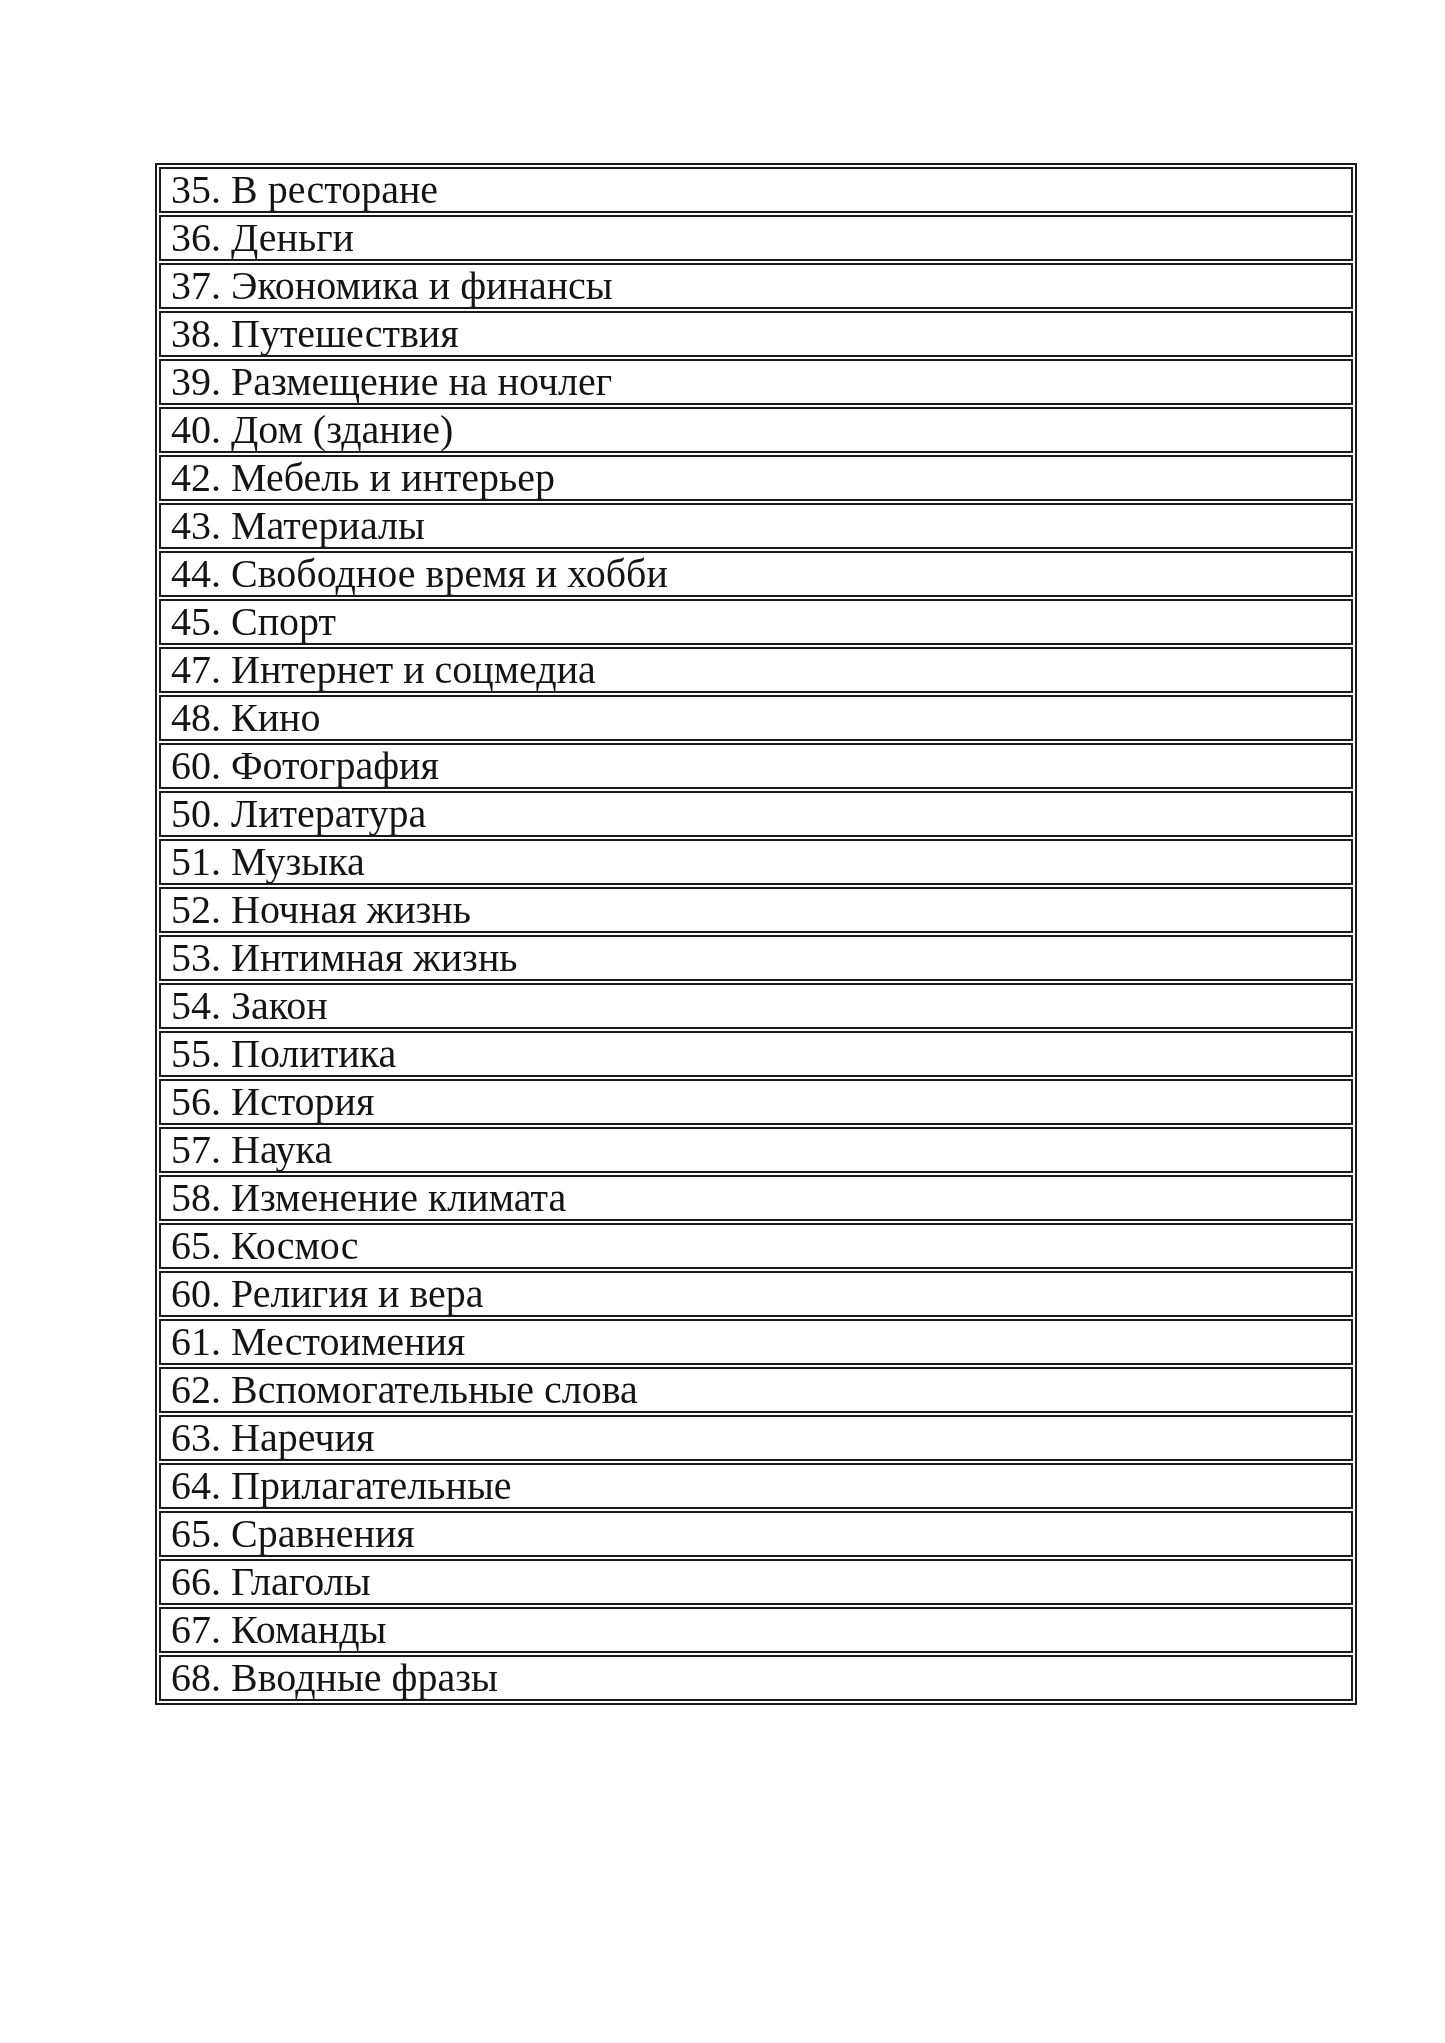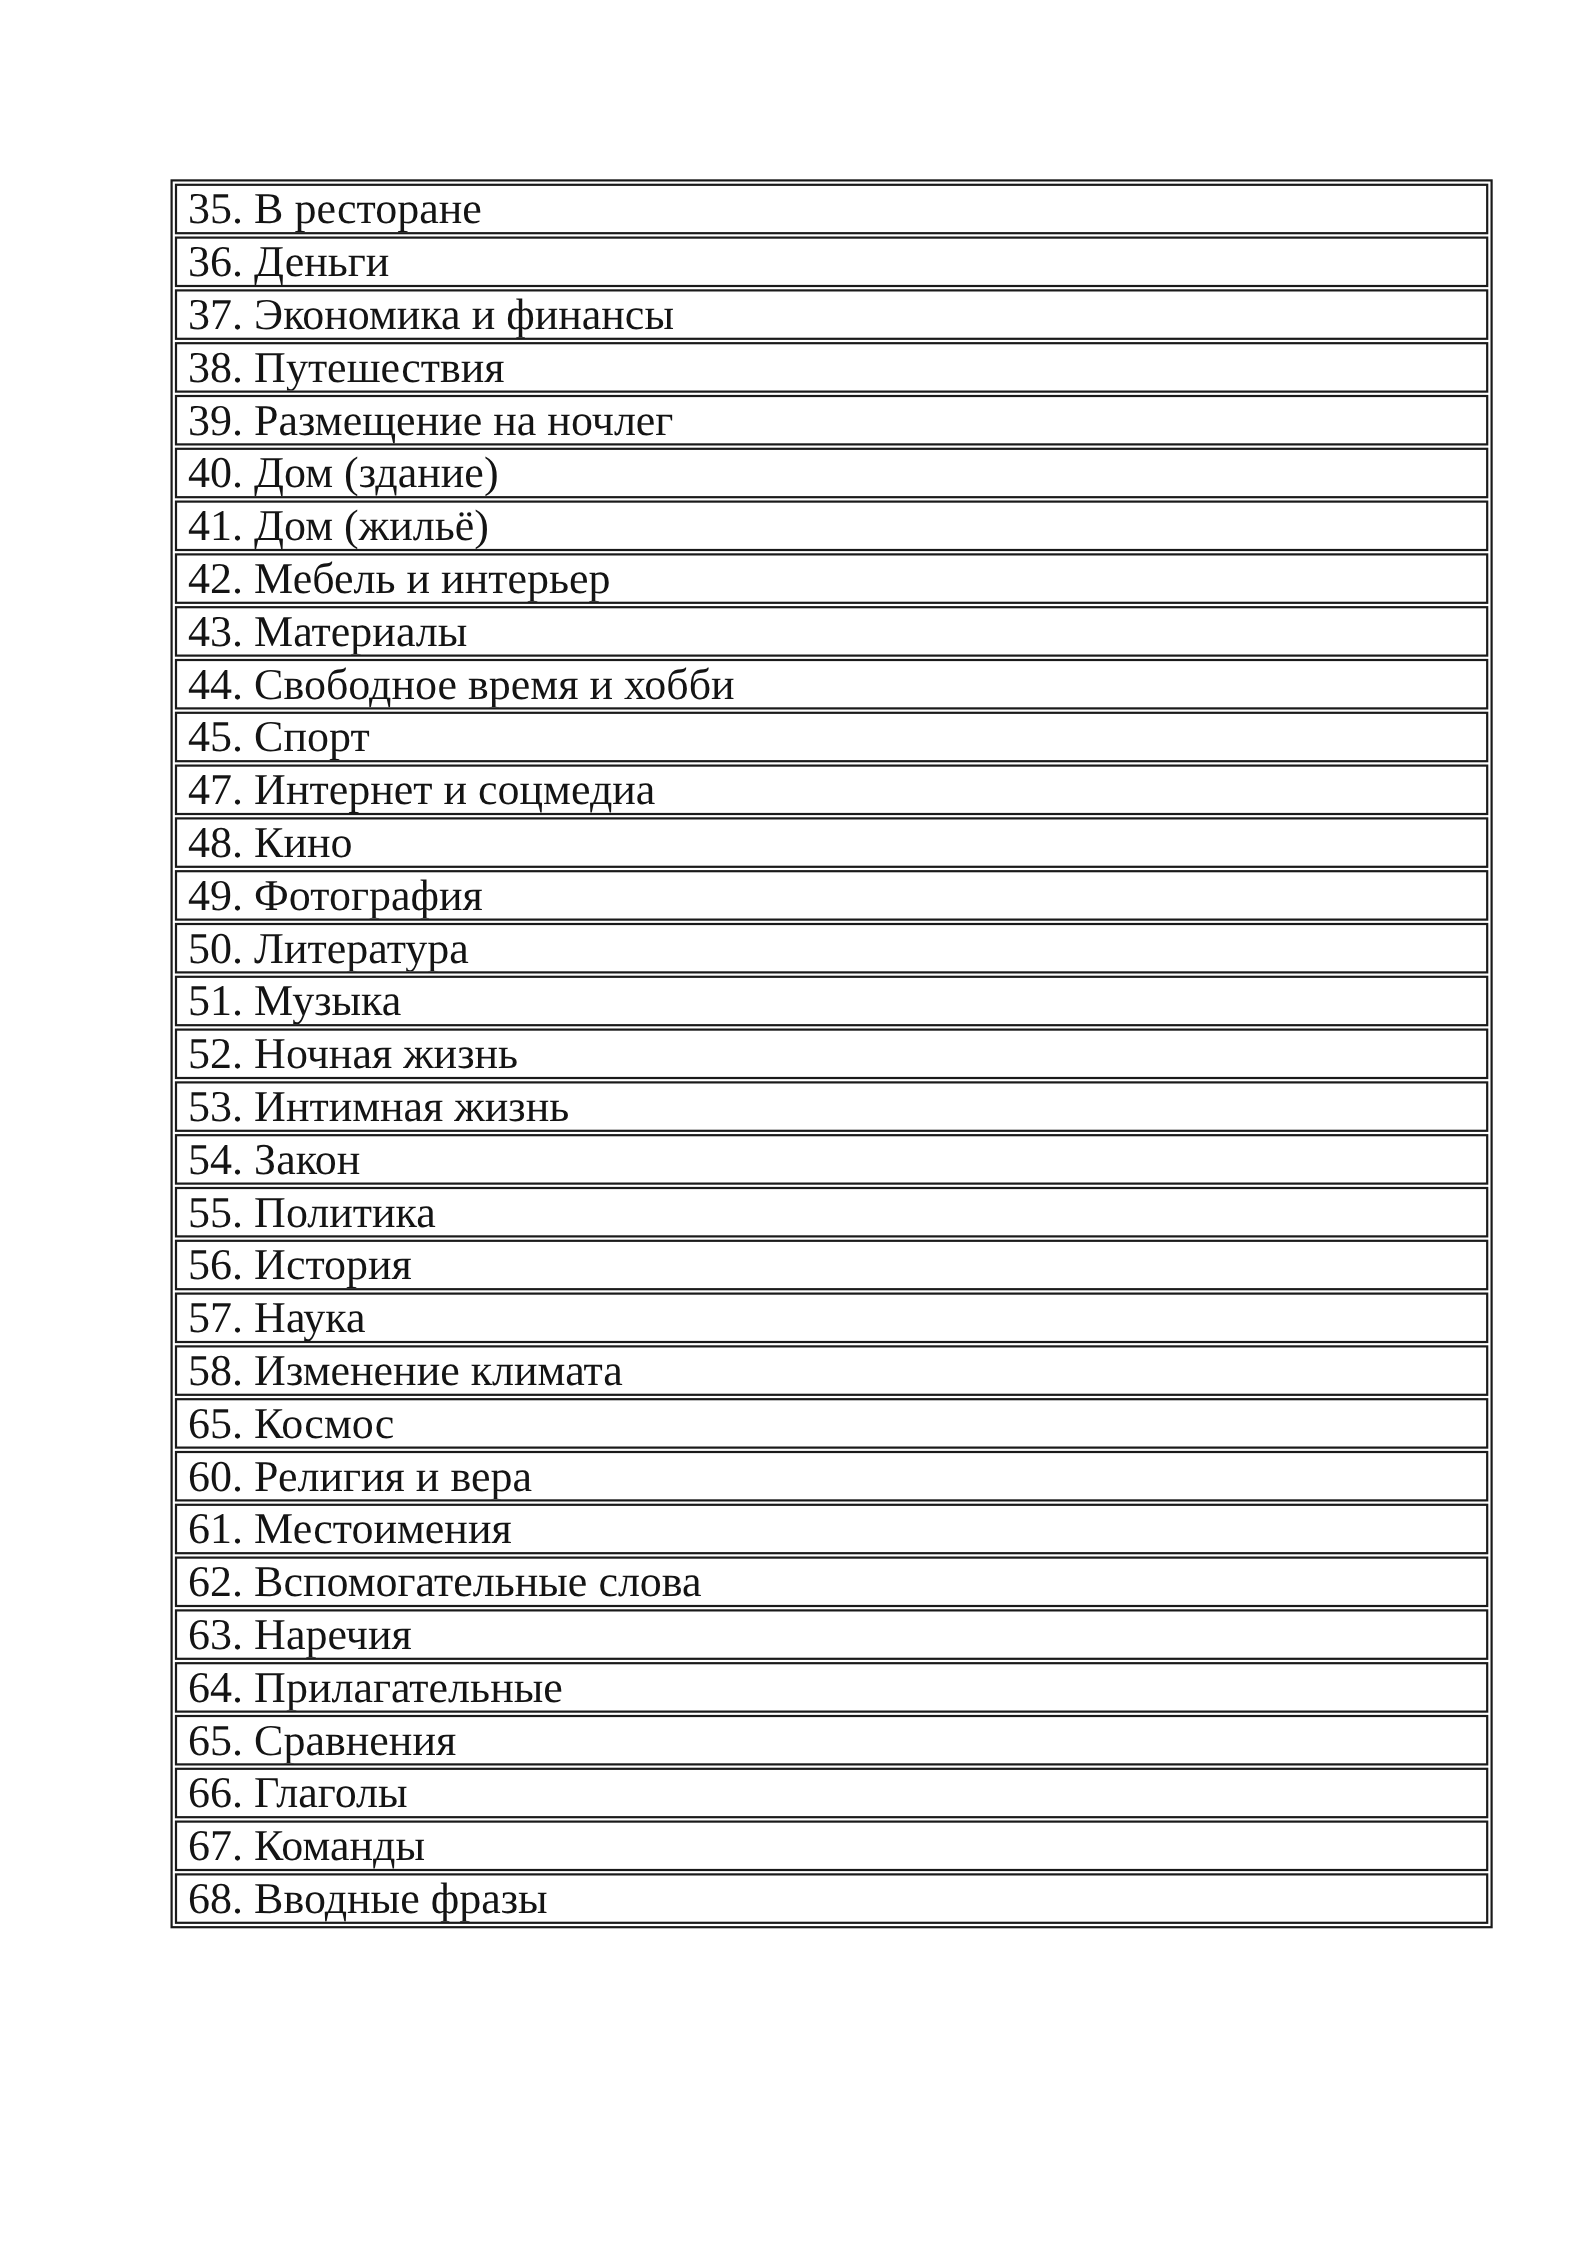--- a/index.html
+++ b/index.html
@@ -76,25 +76,20 @@
       <span>39. Размещение на ночлег</span>
     </td>
   </tr>
 
   <tr>
     <td>
       <span>40. Дом (здание)</span>
     </td>
   </tr>
 
-  <tr>
-    <td>
-      <span>41. Дом (жильё)</span>
-    </td>
-  </tr>
 
   <tr>
     <td>
       <span>42. Мебель и интерьер</span>
     </td>
   </tr>
 
   <tr>
     <td>
       <span>43. Материалы</span>
@@ -121,21 +116,21 @@
   </tr>
 
   <tr>
     <td>
       <span>48. Кино</span>
     </td>
   </tr>
 
   <tr>
     <td>
-      <span>49. Фотография</span>
+      <span>60. Фотография</span>
     </td>
   </tr>
 
   <tr>
     <td>
       <span>50. Литература</span>
     </td>
   </tr>
 
   <tr>

